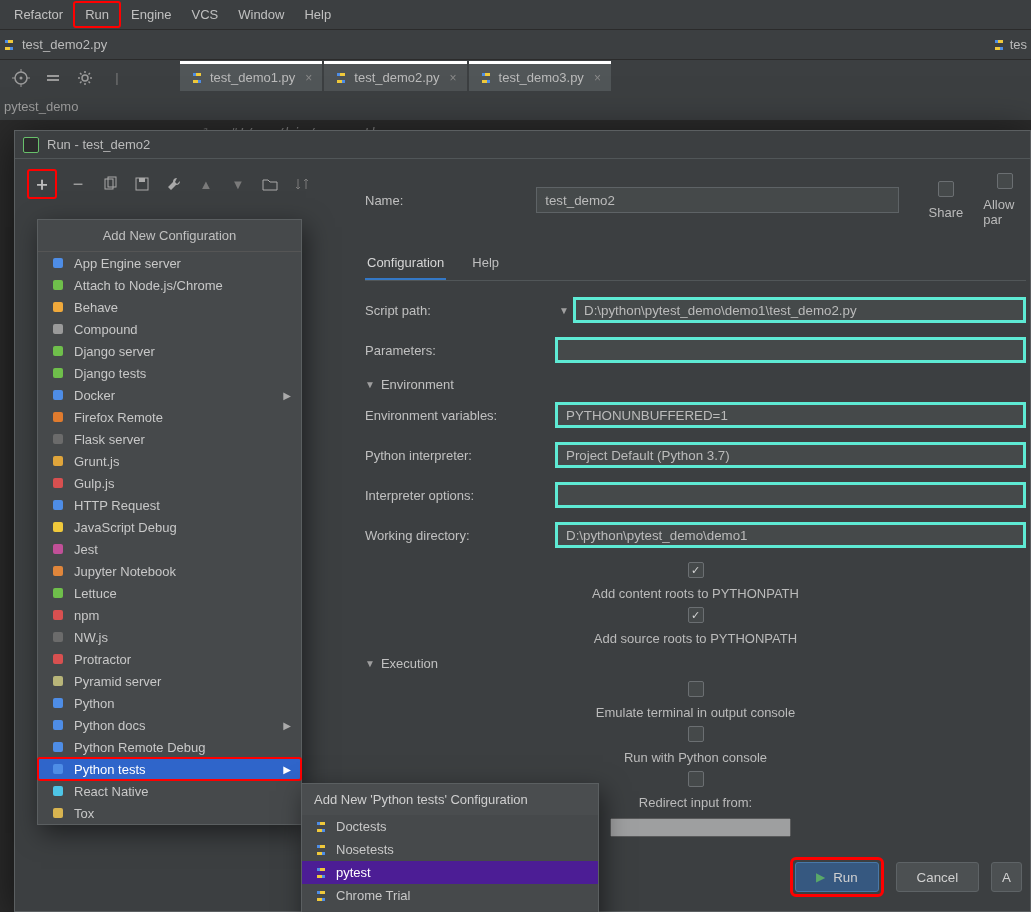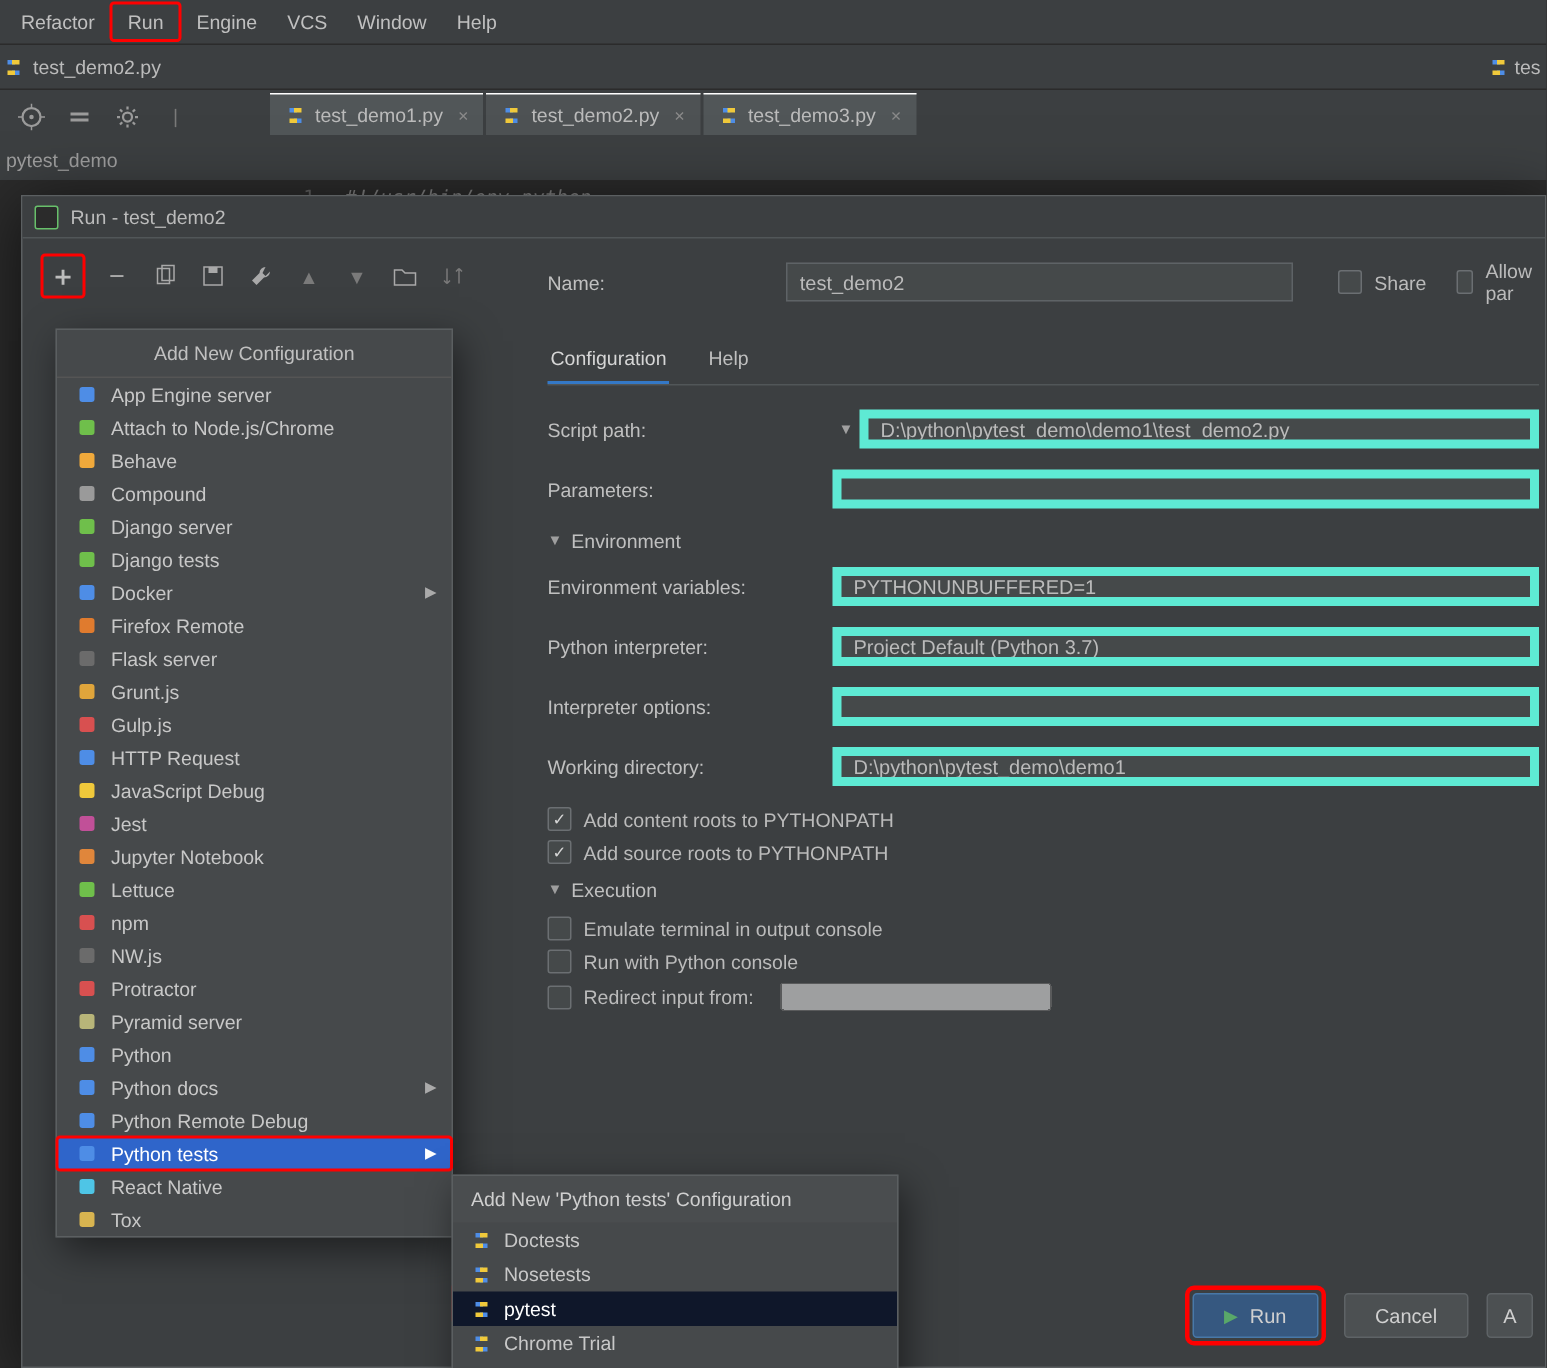--- a/index.html
+++ b/index.html
@@ -51,21 +51,21 @@
     background:#3c3f41;
     height:32px;
     margin-left:180px;
     margin-top:-36px;
     gap:2px;
   }
   .editor-tab {
     display:flex; align-items:center; gap:6px;
     padding:6px 10px;
     background:#515658;
-    border-top:1px solid #ffffff;
+    border-top:3px solid #ffffff;
   }
   .editor-tab.active-like { background:#4e5254;}
   .editor-tab .close-x { color:#8a8a8a; margin-left:4px; font-size:12px;}
   
   .crumb-row {
     height:28px; background:#3c3f41;
     display:flex; align-items:center; padding-left:4px;
     color:#9e9e9e;
   }
   .editor-line {
@@ -115,26 +115,26 @@
   .plusbox .plus { font-size:18px; color:#bdbdbd; font-weight:bold;}
   .right-pane {
     position:absolute;
     left:350px; right:0; top:8px; bottom:60px;
     padding-right:4px;
   }
   .row { display:flex; align-items:center; margin-bottom:14px; }
   .row label { width:190px; color:#c0c0c0;}
   .row .field {
     flex:1; height:26px; background:#45494a;
-    border:6px solid #5eead4; color:#bbbbbb;
+    border:3px solid #5eead4; color:#bbbbbb;
     padding:3px 8px;
   }
   .section-hdr { display:flex; align-items:center; gap:6px; color:#c0c0c0; margin:10px 0 10px 0;}
   .section-hdr .tri { font-size:10px; color:#9e9e9e;}
-  .chk-row { display:flex; align-items:center; gap:8px; margin:6px 0;}
+  .chk-row { display:flex; align-items:center; gap:8px; margin:6px 0;flex-direction:column;}
   .chk {
     width:16px;height:16px;border:1px solid #6b6f72;background:#45494a;border-radius:2px;
     display:flex;align-items:center;justify-content:center;color:#d6d6d6;font-size:11px;
   }
   .chk.checked::after { content:"✓"; }
   .tabsline {
     display:flex; gap:24px; border-bottom:1px solid #515658; margin-bottom:16px;
   }
   .tabsline .dtab { padding:8px 2px; color:#bfbfbf;}
   .tabsline .dtab.active { color:#d6d6d6; border-bottom:2px solid #3478c6;}
@@ -181,21 +181,21 @@
     box-shadow:4px 8px 24px rgba(0,0,0,.5);
     z-index:6;
   }
   .submenu-header {
     padding:8px 12px; color:#cfcfcf; background:#4a4d4f;
   }
   .submenu-item {
     display:flex; align-items:center; gap:8px;
     padding:4px 12px; color:#c8c8c8;
   }
-  .submenu-item.selected { background:#0f172a; color:#fff;}
+  .submenu-item.selected { background:#4c1d95; color:#fff;}
   .sub-hl {
     position:absolute; border:2px solid #ff0000; border-radius:3px;
     pointer-events:none;
   }
   
   .dlg-buttons {
     position:absolute; right:8px; bottom:14px;
     display:flex; gap:12px; align-items:center;
   }
   .btn {

